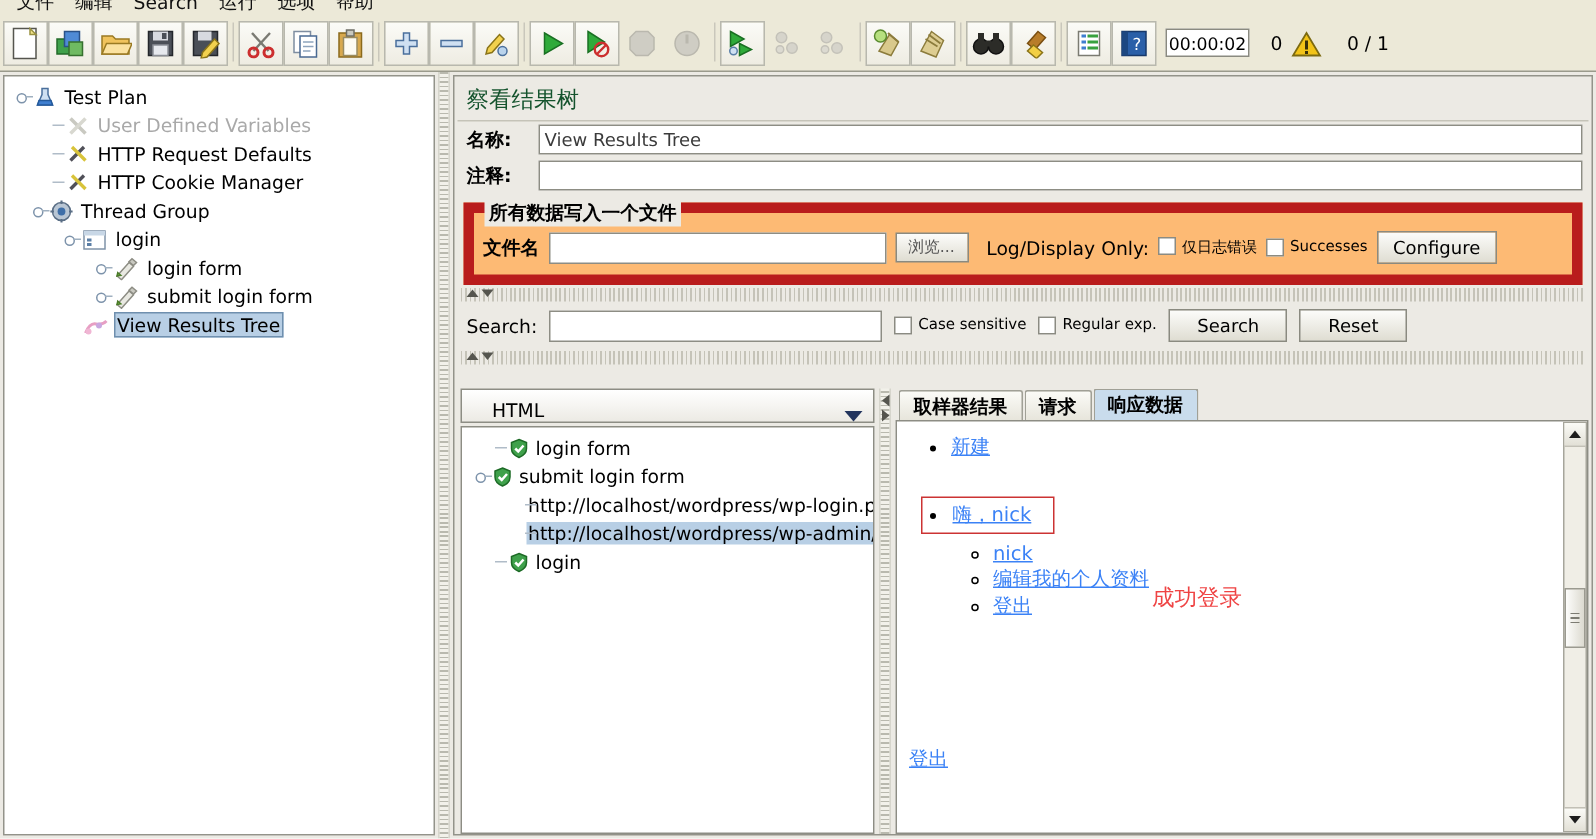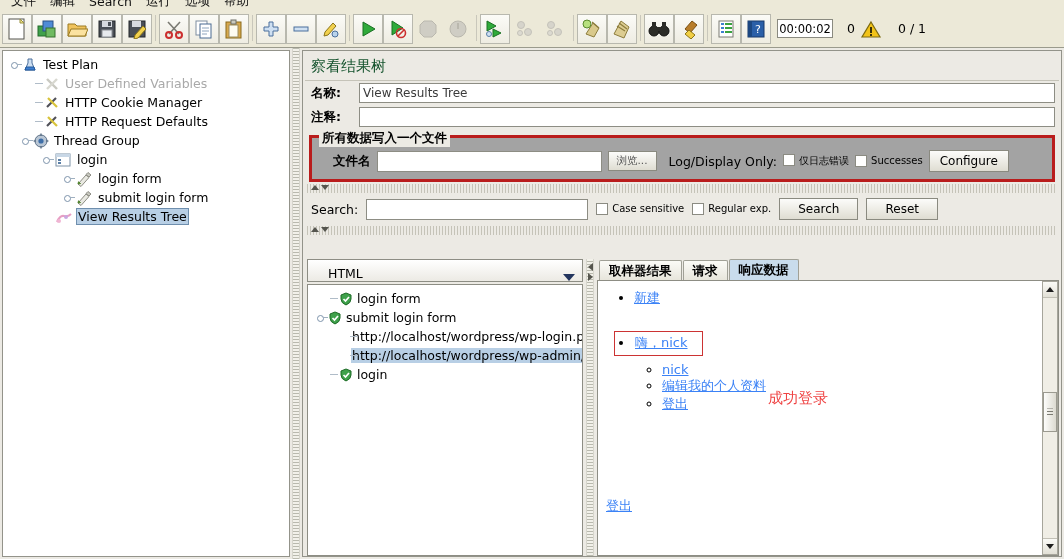--- a/index.html
+++ b/index.html
@@ -232,24 +232,24 @@
     padding: 0 3px;
     box-sizing: border-box;
     line-height: 18px;
     color: #3b3b3b;
     outline: none;
   }
 
   
   .groupbox {
     margin: 6px 6px 0 6px;
-    border: 3px solid #b91c1c;
+    border: 7px solid #b91c1c;
     position: relative;
-    padding: 12px 6px 7px 21px;
-    background: #a3a3a3;
+    padding: 12px 6px 7px 6px;
+    background: #fdba74;
   }
   .groupbox > .gb-title {
     position: absolute;
     left: 7px; top: -8px;
     background: #eceae4;
     padding: 0 3px;
     font-size: 12.5px;
     font-family: "DejaVu Sans", sans-serif;
     font-weight: bold;
   }
@@ -794,30 +794,30 @@
         </svg>
         <span class="lbl">User Defined Variables</span>
       </div>
 
       <div class="tnode" style="padding-left:26px">
         <span class="dash"></span>
         <svg width="16" height="16" viewBox="0 0 16 16">
           <line x1="3" y1="12" x2="12" y2="3" stroke="#505058" stroke-width="2.2"></line>
           <line x1="4" y1="3" x2="13" y2="12" stroke="#d8c33a" stroke-width="2.2"></line>
         </svg>
-        <span class="lbl">HTTP Cookie Manager</span>
+        <span class="lbl">HTTP Request Defaults</span>
       </div>
 
       <div class="tnode" style="padding-left:26px">
         <span class="dash"></span>
         <svg width="16" height="16" viewBox="0 0 16 16">
           <line x1="3" y1="12" x2="12" y2="3" stroke="#505058" stroke-width="2.2"></line>
           <line x1="4" y1="3" x2="13" y2="12" stroke="#d8c33a" stroke-width="2.2"></line>
         </svg>
-        <span class="lbl">HTTP Request Defaults</span>
+        <span class="lbl">HTTP Cookie Manager</span>
       </div>
 
       <div class="tnode" style="padding-left:15px">
         <span class="handle"></span>
         <svg width="16" height="16" viewBox="0 0 16 16">
           <circle cx="8" cy="8" r="6" fill="#b9c6d4" stroke="#5b6f86"></circle>
           <circle cx="8" cy="8" r="2.6" fill="#3f6fa8"></circle>
           <g stroke="#5b6f86" stroke-width="1.4">
             <line x1="8" y1="0.6" x2="8" y2="3"></line>
               <line x1="8" y1="13" x2="8" y2="15.4"></line>

